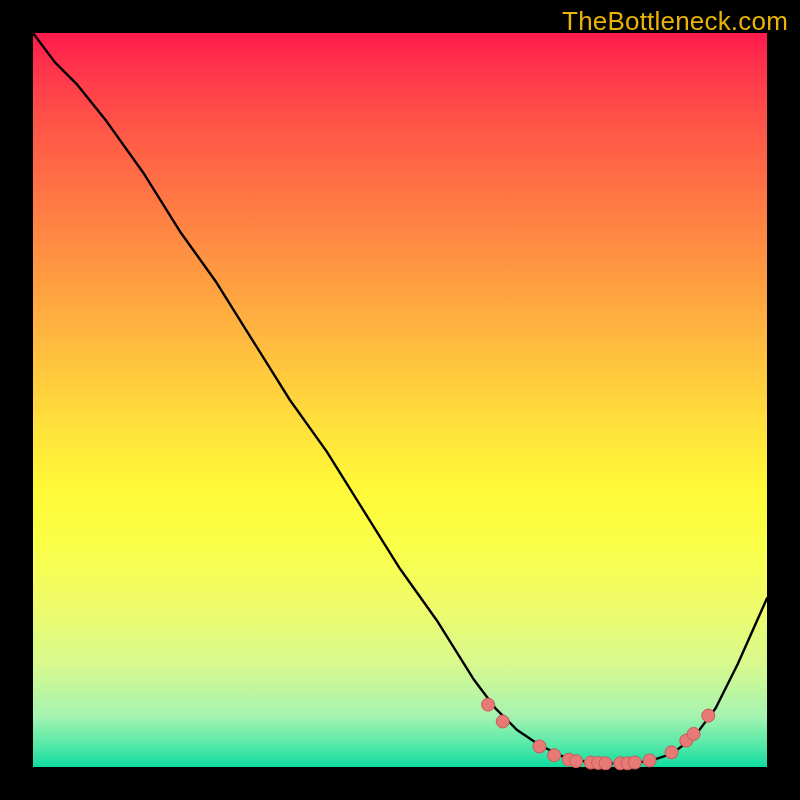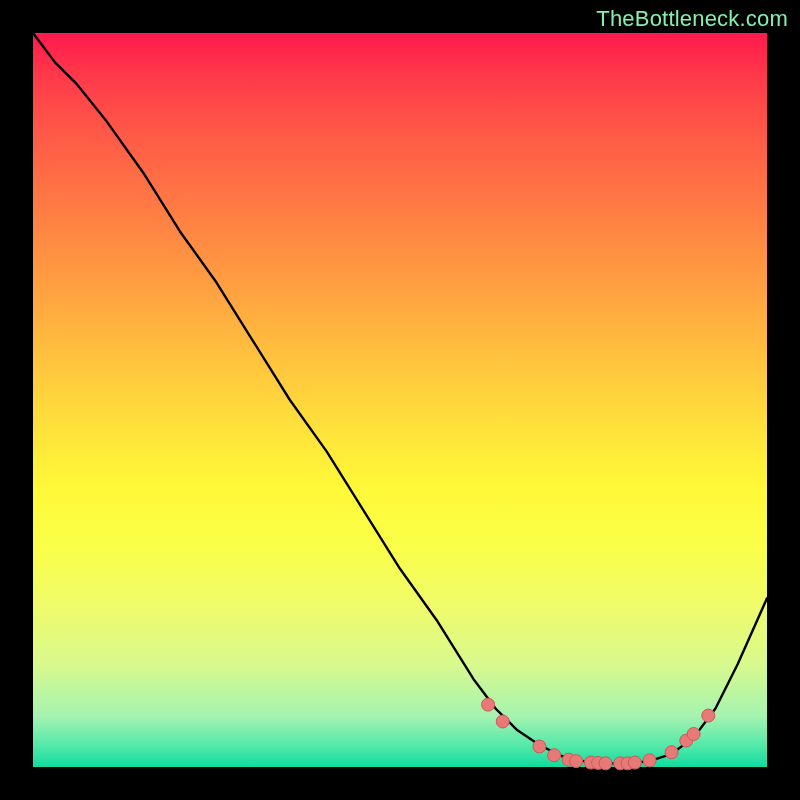--- a/index.html
+++ b/index.html
@@ -45,22 +45,22 @@
     left: 0;
     top: 0;
     width: 734px;
     height: 734px;
     overflow: visible;
   }
   .attribution {
     position: absolute;
     top: 6px;
     right: 12px;
-    color: #86efac;
-    font-size: 22px;
+    color: #eab308;
+    font-size: 26px;
     letter-spacing: 0.2px;
     font-weight: 400;
   }
 </style>
 </head>
 <body>
 
 <div class="frame">
 
   <div class="attribution">TheBottleneck.com</div>

